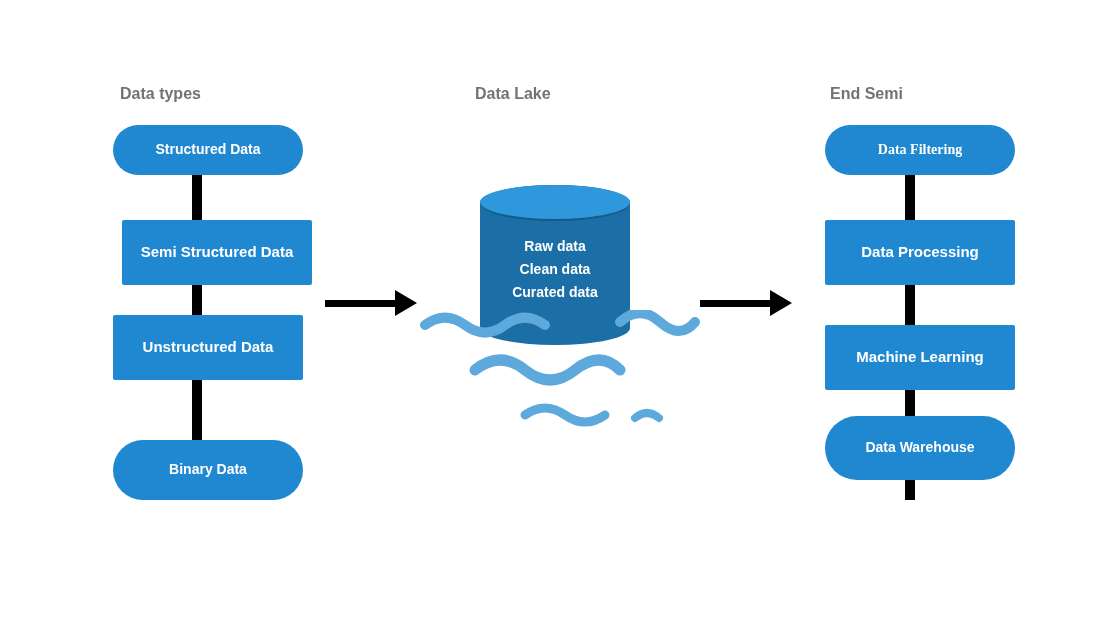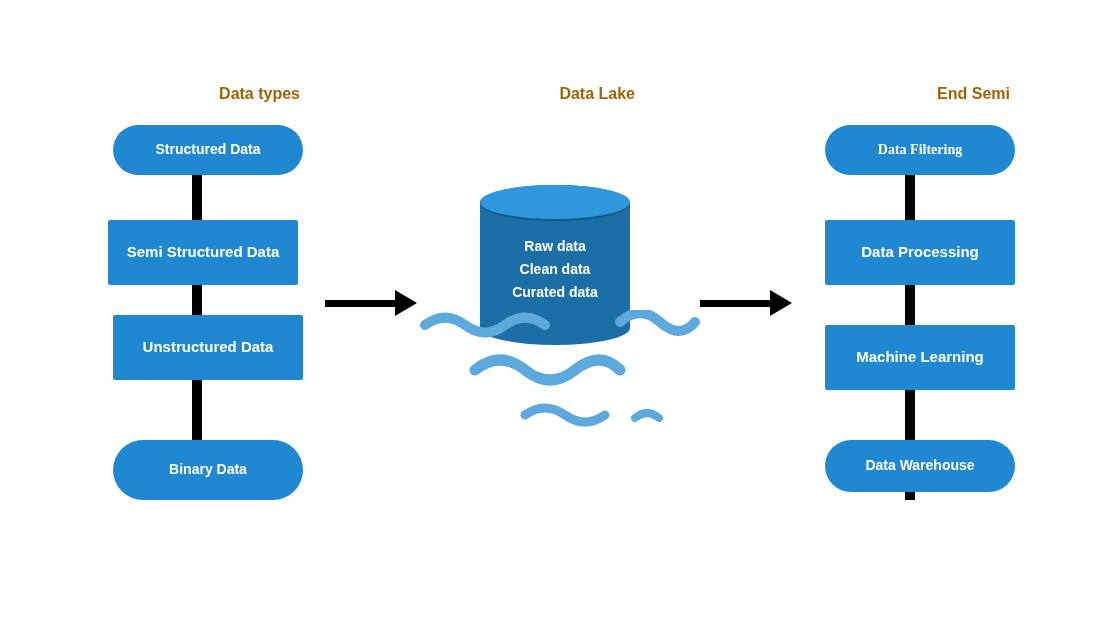--- a/index.html
+++ b/index.html
@@ -10,22 +10,22 @@
     background: #fff;
     font-family: Arial, Helvetica, sans-serif;
     color: #000;
   }
   .canvas { position: relative; width: 1100px; height: 623px; }
 
   .col-label {
     position: absolute;
     font-weight: 700;
     font-size: 16px;
-    text-align: right;
-    color: #a16207;
+    text-align: left;
+    color: #737373;
   }
 
   .pill, .rect {
     position: absolute;
     background: #1f88d0;
     color: #fff;
     font-weight: 600;
     display: flex;
     align-items: center;
     justify-content: center;
@@ -123,21 +123,21 @@
   <div class="col-label" style="left:120px; top:85px; width:180px;">Data types</div>
 
   <div class="col-label" style="left:475px; top:85px; width:160px;">Data Lake</div>
 
   <div class="col-label" style="left:830px; top:85px; width:180px;">End Semi</div>
 
   <div class="vline" style="left:192px; top:160px; height:340px;"></div>
 
   <div class="pill" style="left:113px; top:125px; width:170px; height:50px;">Structured Data</div>
 
-  <div class="rect" style="left:108px; top:220px; width:170px; height:65px;">Semi Structured Data</div>
+  <div class="rect" style="left:122px; top:220px; width:170px; height:65px;">Semi Structured Data</div>
 
   <div class="rect" style="left:113px; top:315px; width:170px; height:65px;">Unstructured Data</div>
 
   <div class="pill" style="left:113px; top:440px; width:170px; height:60px;">Binary Data</div>
 
   <div class="arrow" style="left:325px; top:290px;">
     <div class="shaft"></div>
     <div class="head"></div>
   </div>
 
@@ -167,15 +167,15 @@
   </div>
 
   <div class="vline" style="left:905px; top:160px; height:340px;"></div>
 
   <div class="pill" style="left:825px; top:125px; width:170px; height:50px;font-family:Liberation Serif, serif;">Data Filtering</div>
 
   <div class="rect" style="left:825px; top:220px; width:170px; height:65px;">Data Processing</div>
 
   <div class="rect" style="left:825px; top:325px; width:170px; height:65px;">Machine Learning</div>
 
-  <div class="pill" style="left:825px; top:440px; width:170px; height:52px;">Data Warehouse</div>
+  <div class="pill" style="left:825px; top:416px; width:170px; height:64px;">Data Warehouse</div>
 
 </div>
 
 </body></html>

